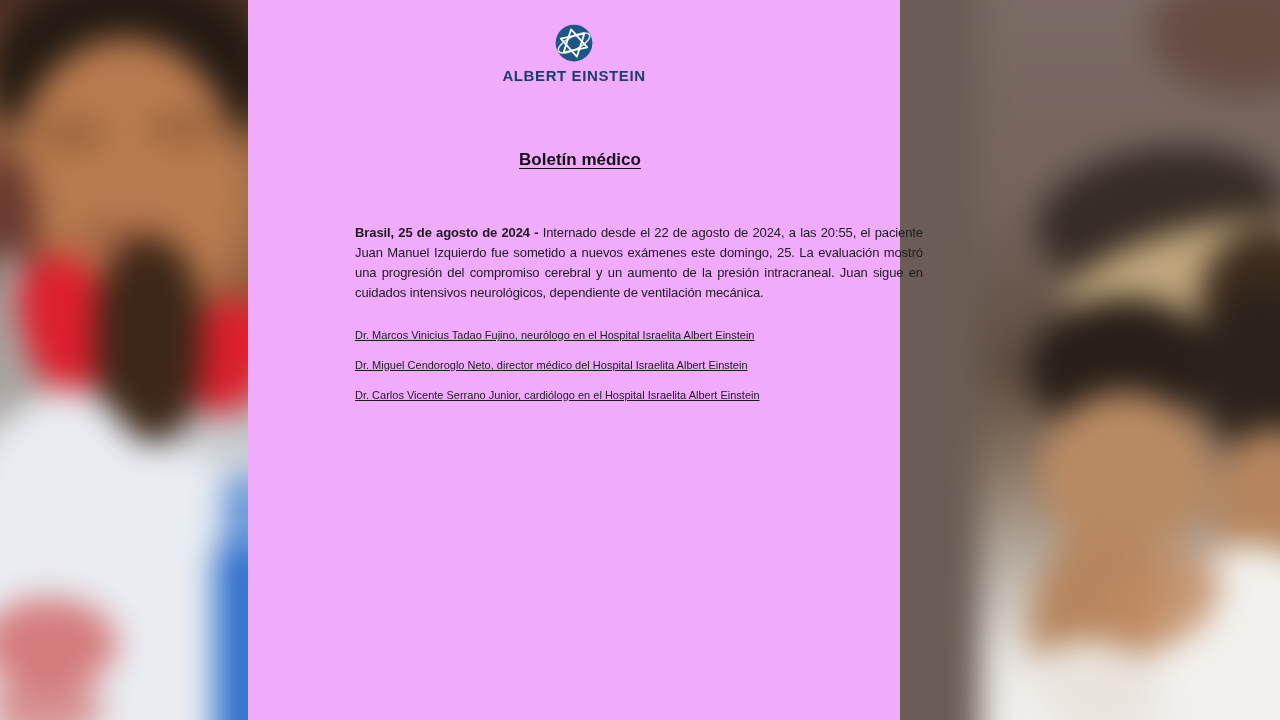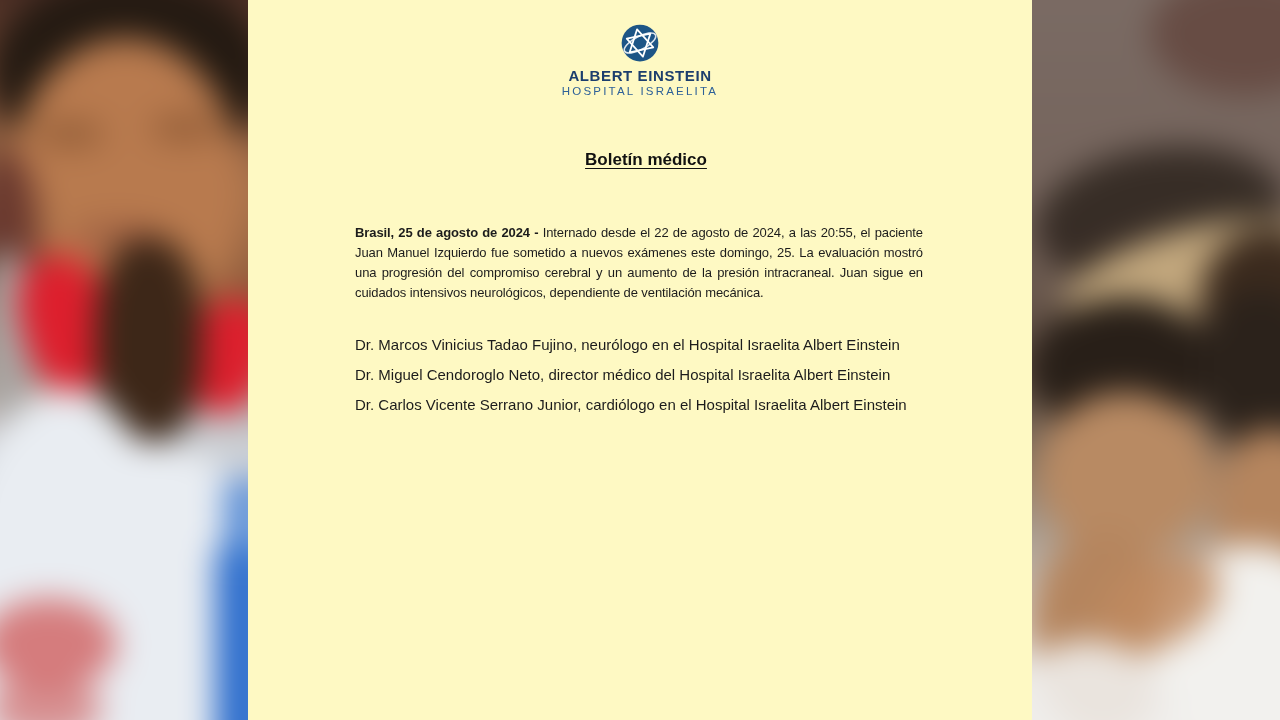--- a/index.html
+++ b/index.html
@@ -2,29 +2,29 @@
 <html><head>
 <meta charset="utf-8">
 <style>
   html,body{margin:0;padding:0;background:#6b5d55;}
   #page{position:relative;width:1280px;height:720px;overflow:hidden;font-family:"Liberation Sans",sans-serif;}
   
   #bg{position:absolute;left:0;top:0;width:1280px;height:720px;filter:blur(16px);z-index:0;}
   .blob{position:absolute;border-radius:50%;}
   .rect{position:absolute;}
   
-  #doc{position:absolute;left:248px;top:0;width:784px;height:720px;background:#fef9c3;z-index:2;}
+  #doc{position:absolute;left:248px;top:0;width:652px;height:720px;background:#f0abfc;z-index:2;}
   #logo-wrap{position:absolute;top:22px;left:0;right:0;text-align:center;}
   #logo-svg{display:block;margin:0 auto;}
   #logo-name{margin-top:3px;font-size:15px;font-weight:bold;letter-spacing:0.6px;color:#1c3e6d;}
   #logo-sub{margin-top:1px;font-size:11.5px;letter-spacing:2.2px;color:#2e6198;}
   #doc-title{position:absolute;top:150px;left:0;right:0;text-align:center;font-size:17px;font-weight:bold;color:#111;text-decoration:underline;text-underline-offset:3px;margin-left:12px;}
   #doc-paragraph{position:absolute;top:210px;left:107px;width:568px;font-size:13px;line-height:20px;color:#1c1c1c;text-align:justify;letter-spacing:-0.1px;}
   #doc-paragraph .lead{font-weight:bold;}
-  #signatories{position:absolute;top:330px;left:107px;width:600px;font-size:15px;line-height:30px;color:#1c1c1c;}
+  #signatories{position:absolute;top:320px;left:107px;width:600px;font-size:11px;line-height:30px;color:#1c1c1c;text-decoration:underline;}
 </style>
 </head>
 <body>
 
 <div id="page">
 
   <div id="bg">
 
     <div class="rect" style="left:-40px;top:-40px;width:340px;height:820px;background:linear-gradient(180deg,#402620 0%,#6f4733 14%,#a9734c 28%,#8a5738 44%,#c9ccd1 58%,#e9edf2 75%,#e9edf2 100%);"></div>
     <div class="blob" style="left:-10px;top:-25px;width:280px;height:200px;background:#241a12;"></div>
@@ -65,21 +65,20 @@
     <div id="logo-wrap">
       <svg id="logo-svg" width="42" height="42" viewBox="0 0 48 48" aria-hidden="true">
         <circle cx="24" cy="24" r="21" fill="#1d5586"></circle>
         <g stroke="#ffffff" stroke-width="2" fill="none" stroke-linejoin="round" transform="rotate(-12 24 24)">
           <path d="M24 8 L37.8 32 L10.2 32 Z"></path>
           <path d="M24 40 L10.2 16 L37.8 16 Z"></path>
         </g>
         <ellipse cx="24" cy="24" rx="20" ry="7.5" transform="rotate(-28 24 24)" stroke="rgba(255,255,255,0.85)" stroke-width="1.8" fill="none"></ellipse>
       </svg>
       <div id="logo-name">ALBERT EINSTEIN</div>
-      <div id="logo-sub">HOSPITAL ISRAELITA</div>
     </div>
 
     <div id="doc-title">Boletín médico</div>
 
     <p id="doc-paragraph"><span class="lead">Brasil, 25 de agosto de 2024 - </span><span>Internado desde el 22 de agosto de 2024, a las 20:55, el paciente Juan Manuel Izquierdo fue sometido a nuevos exámenes este domingo, 25. La evaluación mostró una progresión del compromiso cerebral y un aumento de la presión intracraneal. Juan sigue en cuidados intensivos neurológicos, dependiente de ventilación mecánica.</span></p>
 
     <div id="signatories">
       <div>Dr. Marcos Vinicius Tadao Fujino, neurólogo en el Hospital Israelita Albert Einstein</div>
       <div>Dr. Miguel Cendoroglo Neto, director médico del Hospital Israelita Albert Einstein</div>
       <div>Dr. Carlos Vicente Serrano Junior, cardiólogo en el Hospital Israelita Albert Einstein</div>

